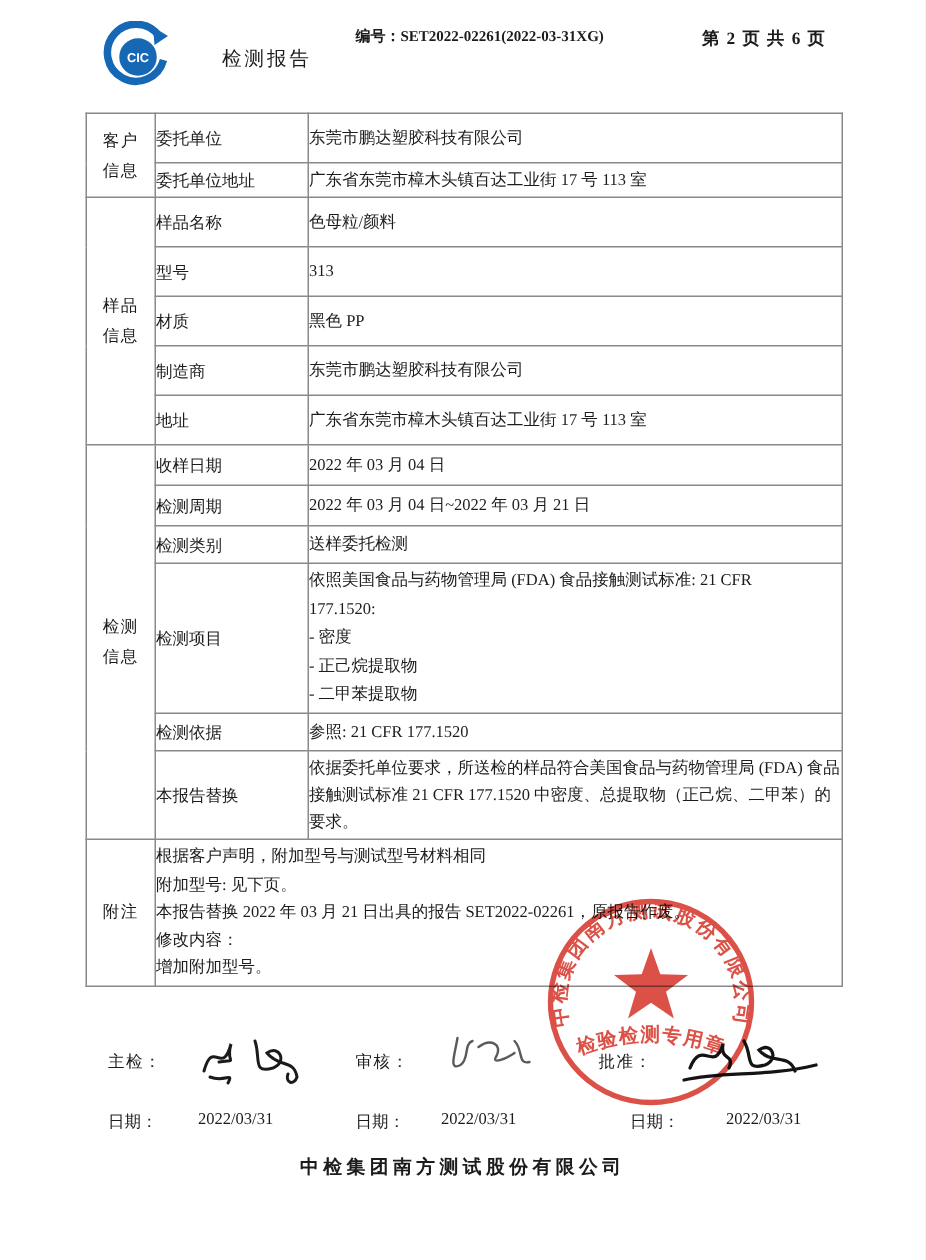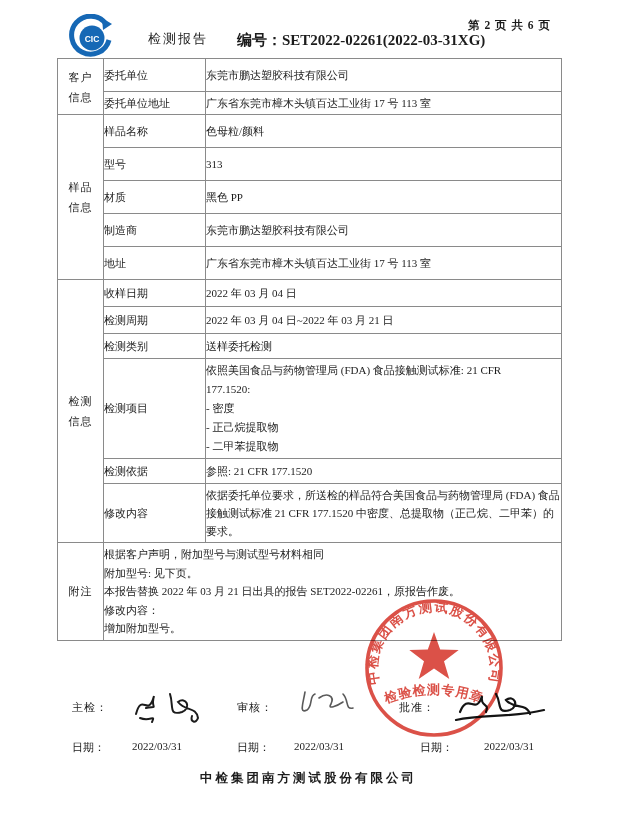--- a/index.html
+++ b/index.html
@@ -4,24 +4,24 @@
 <style>
   html,body{margin:0;padding:0;background:#e8e8e8;}
   .page{
     position:relative;width:617px;height:840px;margin:0 auto;background:#ffffff;
     font-family:"Liberation Serif","DejaVu Serif",serif;color:#1c1c1c;overflow:hidden;
   }
   
   .hdr{position:absolute;left:0;top:0;width:617px;height:70px;text-align:right;}
   .logo{position:absolute;left:62px;top:14px;width:60px;height:48px;}
   .hdr-title{position:absolute;left:148px;top:30px;font-size:13px;font-weight:normal;letter-spacing:2px;}
-  .hdr-no{position:absolute;left:237px;top:31px;font-size:15px;font-weight:bold;}
+  .hdr-no{position:absolute;left:237px;top:17px;font-size:10px;font-weight:bold;}
   .hdr-page{position:absolute;left:468px;top:18px;font-size:11.5px;font-weight:bold;letter-spacing:1px;}
   
-  table.rpt{position:absolute;left:57px;top:58px;width:505px;border-collapse:collapse;table-layout:fixed;}
+  table.rpt{position:absolute;left:57px;top:75px;width:505px;border-collapse:collapse;table-layout:fixed;}
   table.rpt td{border:1px solid #8a8a8a;font-size:11px;vertical-align:middle;padding:2px 0;}
   td.sec{text-align:center;line-height:20px;letter-spacing:1px;}
   td.lbl{padding-left:17px;margin-left:24px;}
   td.val{padding-left:13px;padding-right:10px;line-height:18px;}
   td.val .ln{line-height:19px;}
   td.notes-cell{padding-left:13px;padding-right:10px;vertical-align:middle;}
   td.notes-cell .ln{line-height:18.6px;}
   
   .sig-label{position:absolute;font-size:11px;letter-spacing:1px;}
   .sig-date{position:absolute;font-size:11px;}
@@ -124,21 +124,21 @@
           <div class="ln">- 密度</div>
           <div class="ln">- 正己烷提取物</div>
           <div class="ln">- 二甲苯提取物</div>
         </td>
       </tr>
       <tr style="height:25px">
         <td class="lbl">检测依据</td>
         <td class="val">参照: 21 CFR 177.1520</td>
       </tr>
       <tr style="height:54px">
-        <td class="lbl">修改内容</td>
+        <td class="lbl">本报告替换</td>
         <td class="val">依据委托单位要求，所送检的样品符合美国食品与药物管理局 (FDA) 食品接触测试标准 21 CFR 177.1520 中密度、总提取物（正己烷、二甲苯）的要求。</td>
       </tr>
 
       <tr style="height:94px">
         <td class="sec">附注</td>
         <td class="notes-cell" colspan="2">
           <div class="ln">根据客户声明，附加型号与测试型号材料相同</div>
           <div class="ln">附加型号: 见下页。</div>
           <div class="ln">本报告替换 2022 年 03 月 21 日出具的报告 SET2022-02261，原报告作废。</div>
           <div class="ln">修改内容：</div>

